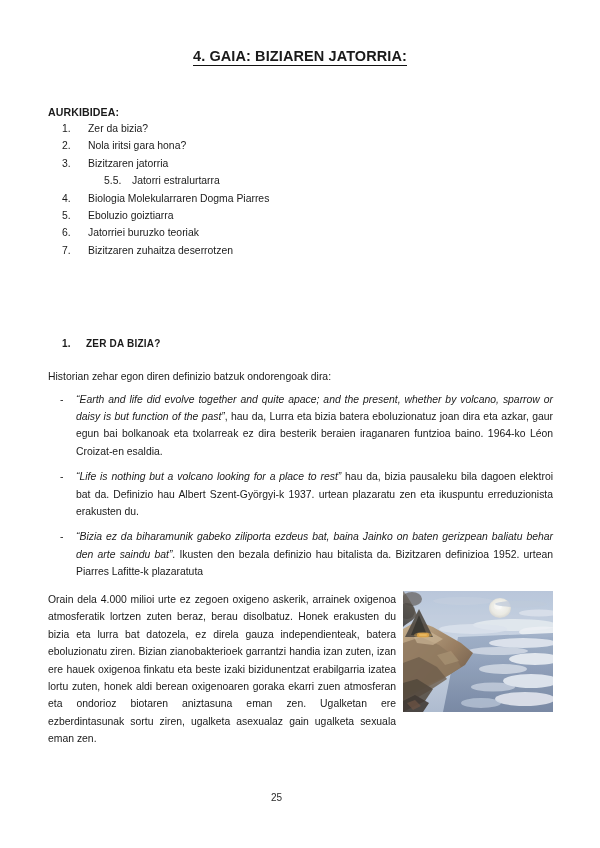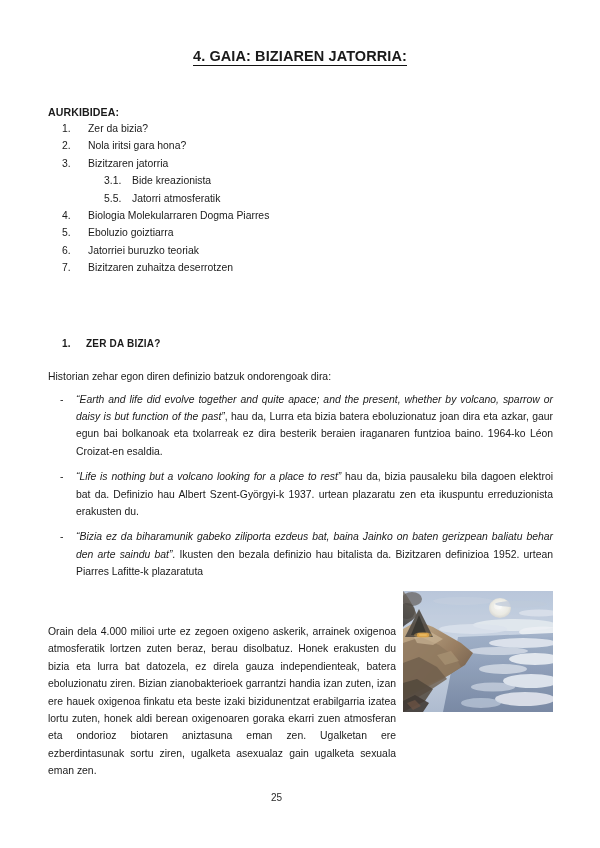--- a/index.html
+++ b/index.html
@@ -128,21 +128,20 @@
   
   .final-para {
     position: absolute;
     left: 48px;
     top: 591px;
     width: 348px;
     font-size: 10.4px;
     line-height: 17.4px;
     text-align: justify;
     text-justify: inter-word;
-    margin-top: 32px;
   }
 
   .figure {
     position: absolute;
     left: 403px;
     top: 591px;
     width: 150px;
     height: 121px;
     overflow: hidden;
     background: #b9c4d4;
@@ -178,26 +177,22 @@
     </div>
     <div class="toc-row lvl1">
       <span class="toc-num">2.</span>
       <span class="toc-label">Nola iritsi gara hona?</span>
     </div>
     <div class="toc-row lvl1">
       <span class="toc-num">3.</span>
       <span class="toc-label">Bizitzaren jatorria</span>
     </div>
     <div class="toc-row lvl2">
-      <span class="toc-num">3.1.</span>
-      <span class="toc-label">Bide kreazionista</span>
-    </div>
-    <div class="toc-row lvl2">
       <span class="toc-num">5.5.</span>
-      <span class="toc-label">Jatorri atmosferatik</span>
+      <span class="toc-label">Jatorri estralurtarra</span>
     </div>
     <div class="toc-row lvl1">
       <span class="toc-num">4.</span>
       <span class="toc-label">Biologia Molekularraren Dogma Piarres</span>
     </div>
     <div class="toc-row lvl1">
       <span class="toc-num">5.</span>
       <span class="toc-label">Eboluzio goiztiarra</span>
     </div>
     <div class="toc-row lvl1">

